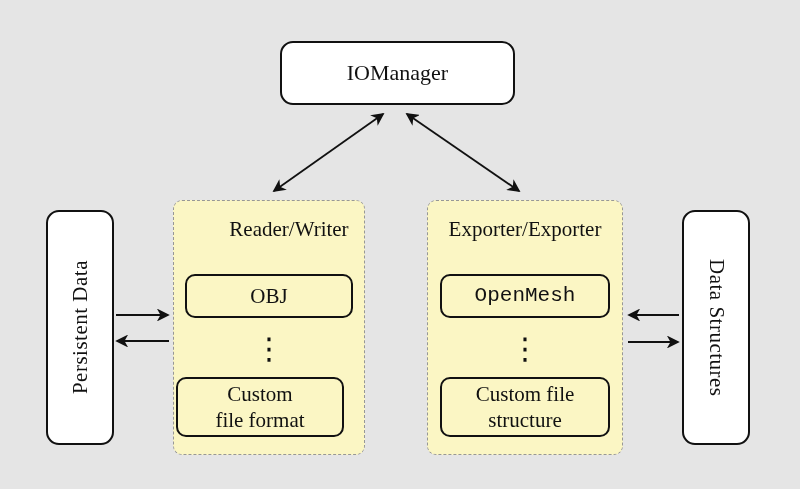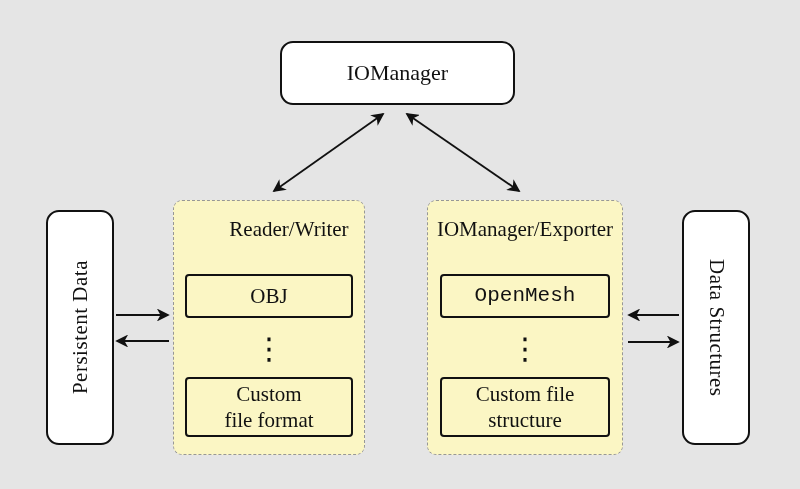--- a/index.html
+++ b/index.html
@@ -31,21 +31,21 @@
   .group-title {
     position: absolute;
     text-align: center;
     font-size: 21px;
     line-height: 1.15;
   }
   .plugin-box {
     position: absolute;
     background: #fbf6c4;
     border: 2.5px solid #111111;
-    border-radius: 4px;
+    border-radius: 10px;
     display: flex; align-items: center; justify-content: center;
     font-size: 21px;
     text-align: center;
     white-space: pre-line;
     line-height: 1.25;
     box-sizing: border-box;
   }
   .vdots {
     position: absolute;
     text-align: center;
@@ -85,25 +85,25 @@
   </div>
 
   <div class="node" style="left:682px; top:210px; width:68px; height:235px;">
     <span class="side-label-ttb">Data Structures</span>
   </div>
 
   <div class="group-container" style="left:173px; top:200px; width:192px; height:255px;"></div>
   <div class="group-title" style="left:173px; top:217px; width:232px;">Reader/Writer</div>
   <div class="plugin-box" style="left:185px; top:274px; width:168px; height:44px;">OBJ</div>
   <div class="vdots" style="left:185px; top:334px; width:168px;">⋮</div>
-  <div class="plugin-box" style="left:185px; top:377px; width:168px; height:60px;">Custom
+  <div class="plugin-box" style="left:176px; top:377px; width:168px; height:60px;">Custom
 file format</div>
 
   <div class="group-container" style="left:427px; top:200px; width:196px; height:255px;"></div>
-  <div class="group-title" style="left:427px; top:217px; width:196px;">IOManager/Exporter</div>
+  <div class="group-title" style="left:427px; top:217px; width:196px;">Exporter/Exporter</div>
   <div class="plugin-box" style="left:440px; top:274px; width:170px; height:44px;font-family:Liberation Mono, monospace;">OpenMesh</div>
   <div class="vdots" style="left:440px; top:334px; width:170px;">⋮</div>
   <div class="plugin-box" style="left:440px; top:377px; width:170px; height:60px;">Custom file
 structure</div>
 
   <svg class="arrow-layer" width="800" height="489" viewBox="0 0 800 489">
     <defs>
       <marker id="ah" viewBox="0 0 10 10" refX="8.6" refY="5" markerWidth="7.2" markerHeight="7.2" orient="auto-start-reverse">
         <path d="M0 0 L10 5 L0 10 L2.8 5 Z" fill="#111111"></path>
       </marker>

